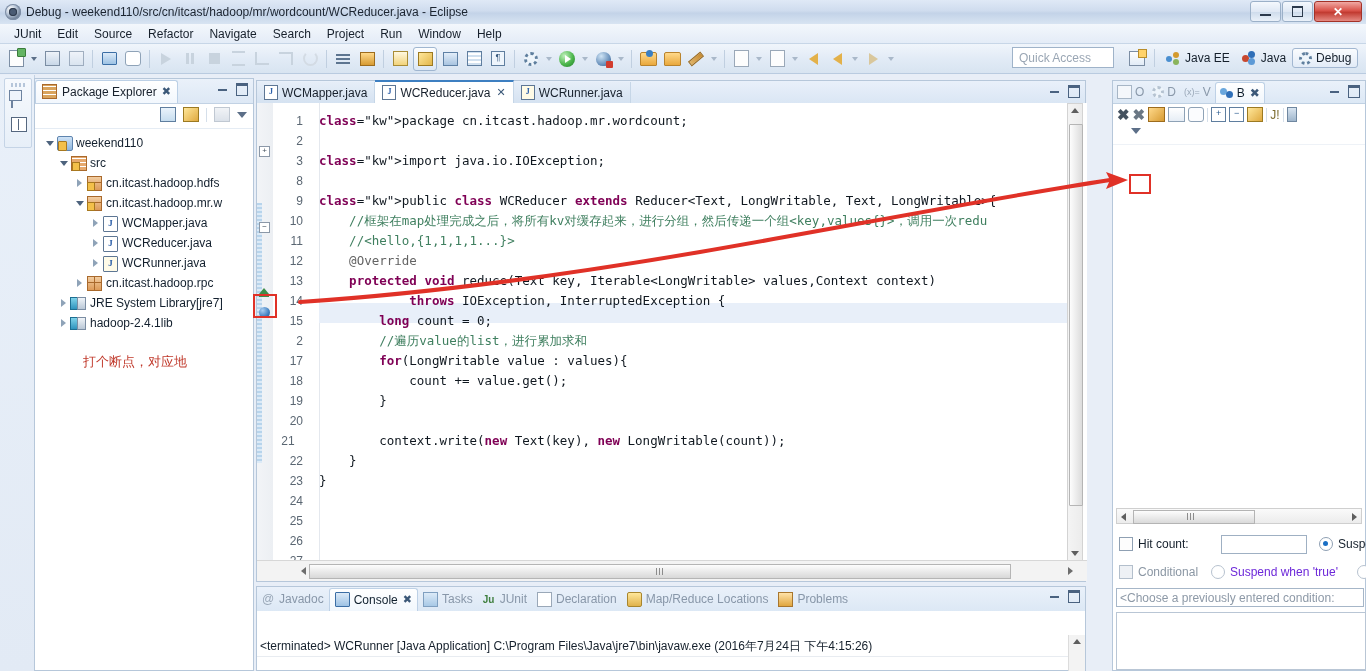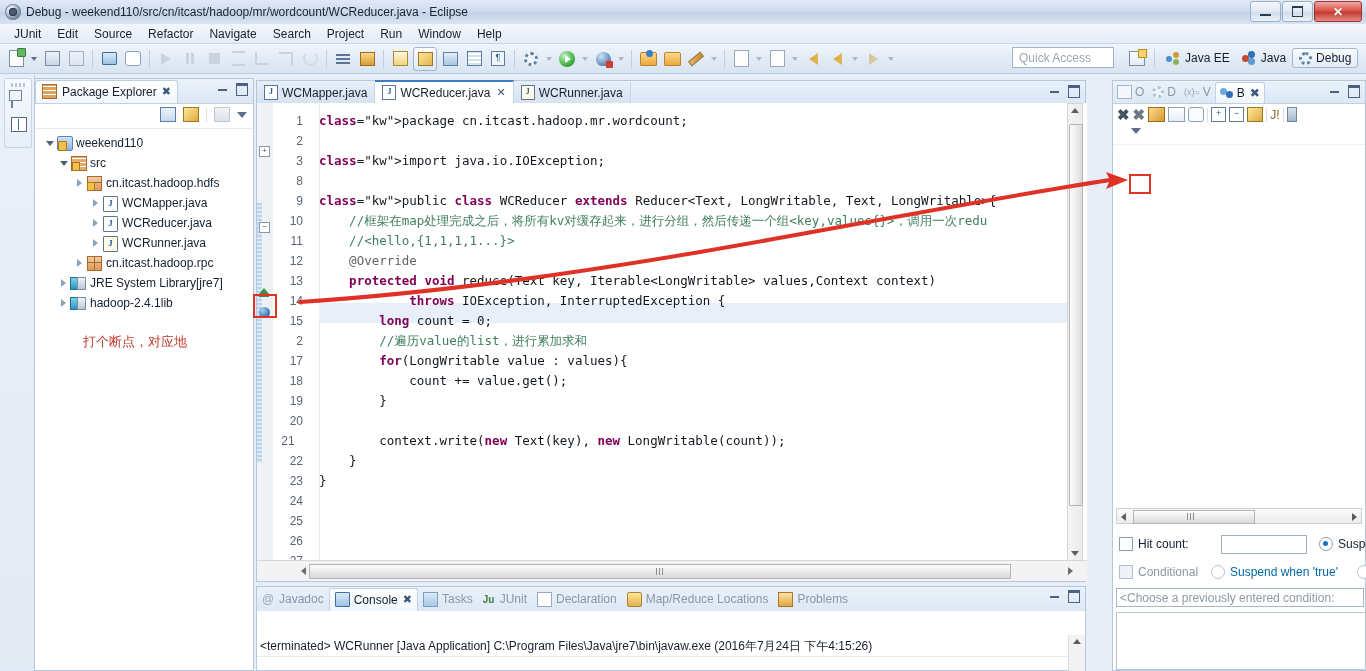--- a/index.html
+++ b/index.html
@@ -491,20 +491,29 @@
         <span class="tlabel">src</span>
       </div>
       <div class="trow" style="padding-left:38px;">
         <span class="twist closed">
             <i></i>
           </span>
         <span class="tic">
             <span class="ic-pkg locked" style="position:absolute;left:1px;top:1px;"></span>
           </span>
         <span class="tlabel">cn.itcast.hadoop.hdfs</span>
+      </div>
+      <div class="trow" style="padding-left:38px;">
+        <span class="twist open">
+            <i></i>
+          </span>
+        <span class="tic">
+            <span class="ic-pkg locked" style="position:absolute;left:1px;top:1px;"></span>
+          </span>
+        <span class="tlabel">cn.itcast.hadoop.mr.w</span>
       </div>
       <div class="trow" style="padding-left:54px;">
         <span class="twist closed">
             <i></i>
           </span>
         <span class="tic">
             <span class="ic-java" style="position:absolute;left:1px;top:1px;">J</span>
           </span>
         <span class="tlabel">WCMapper.java</span>
       </div>
@@ -736,21 +745,21 @@
       <span class="rdo on"></span>
       <span>Suspend th</span>
     </div>
 
     <div class="prow" style="left:6px;top:61px;">
       <span class="cbx dim"></span>
       <span style="color:#8b97a4;">Conditional</span>
     </div>
     <div class="prow" style="left:98px;top:61px;">
       <span class="rdo dim"></span>
-      <span style="color:#0369a1;">Suspend when 'true'</span>
+      <span style="color:#6d28d9;">Suspend when 'true'</span>
     </div>
     <div class="prow" style="left:244px;top:61px;">
       <span class="rdo dim"></span>
     </div>
 
     <div class="combo">&lt;Choose a previously entered condition:</div>
     <div class="bigbox"></div>
   </div>
 
   <div class="panel" id="console">

